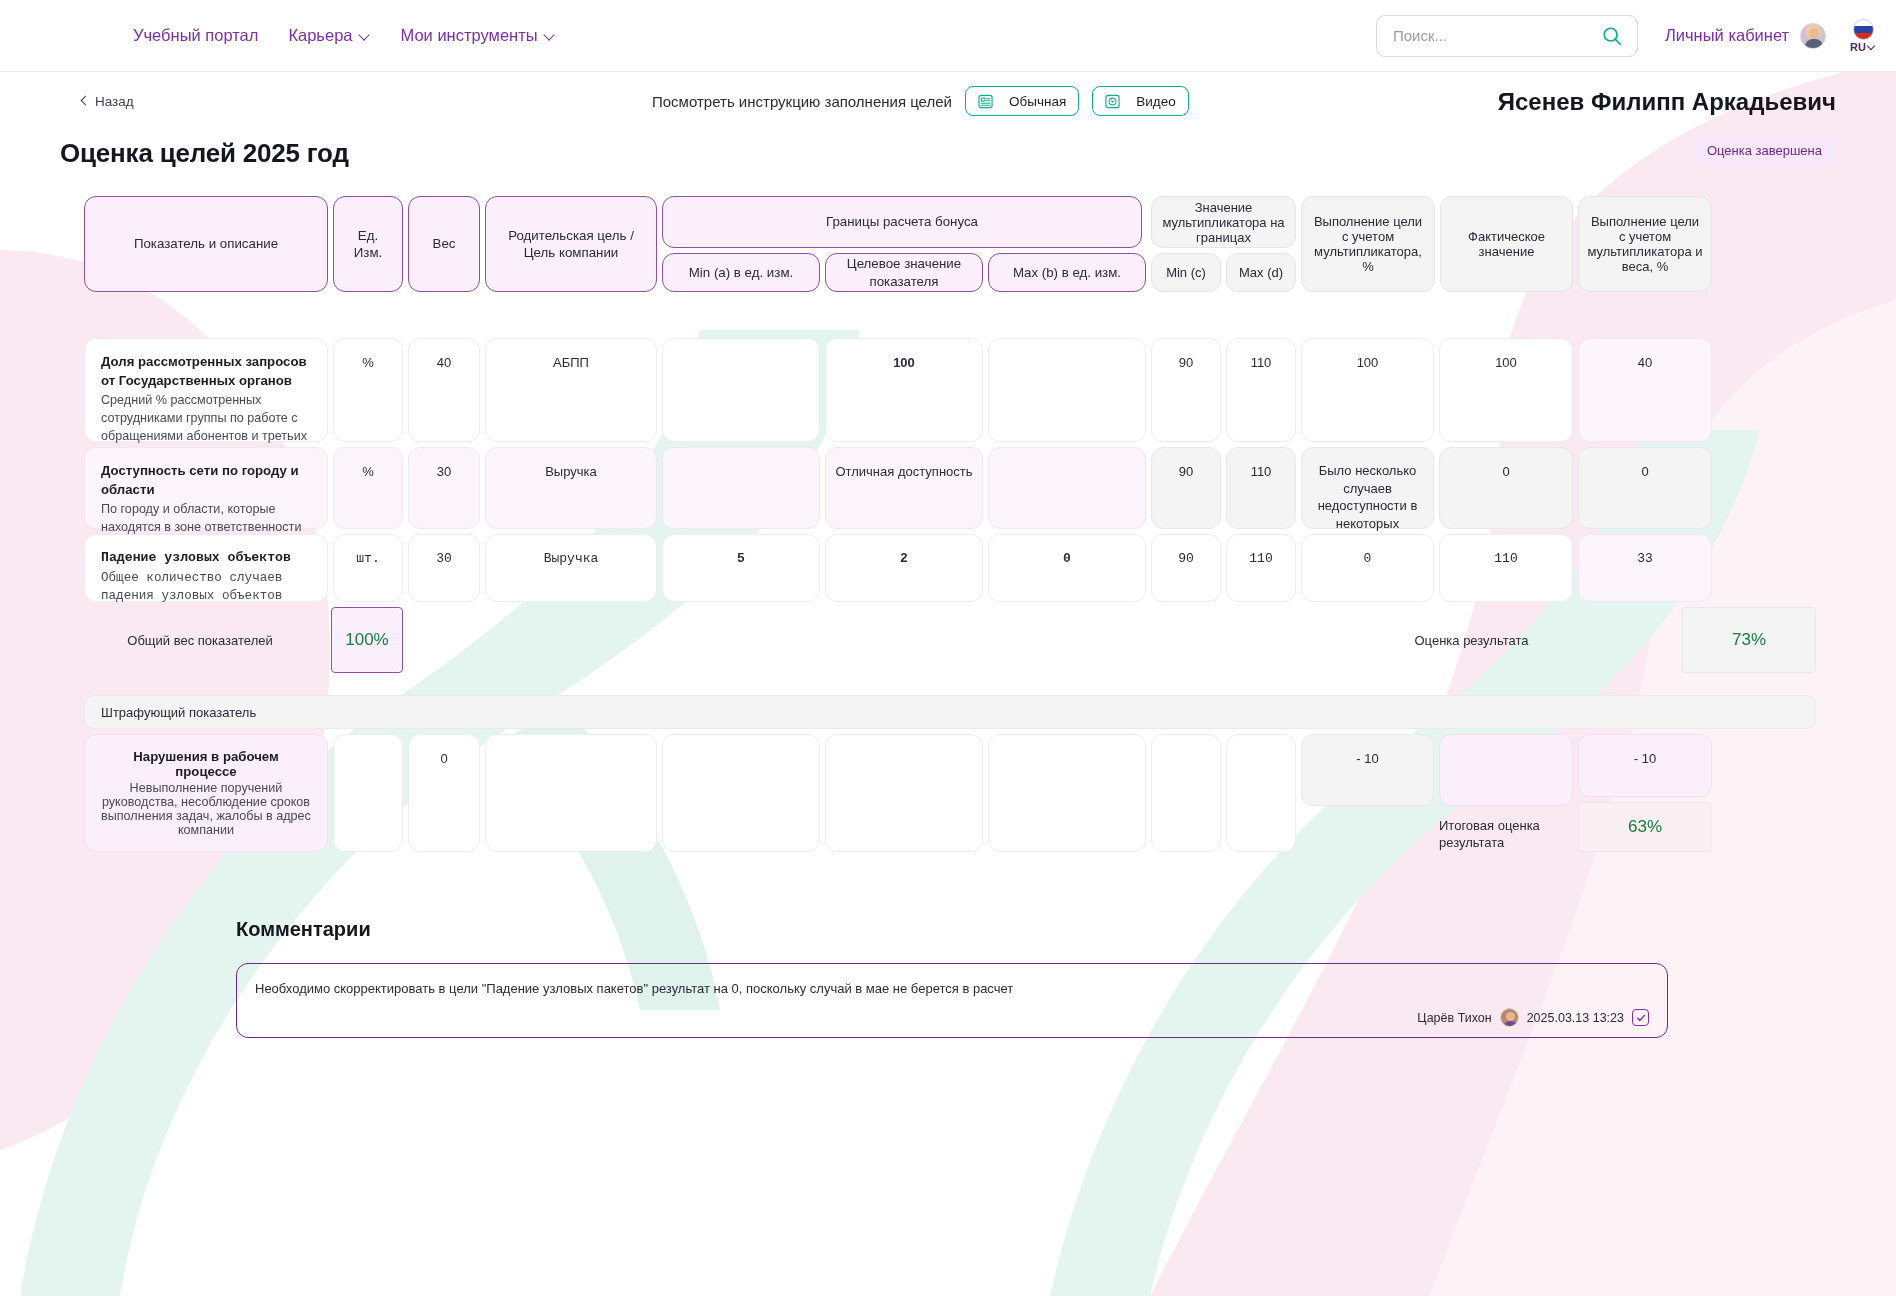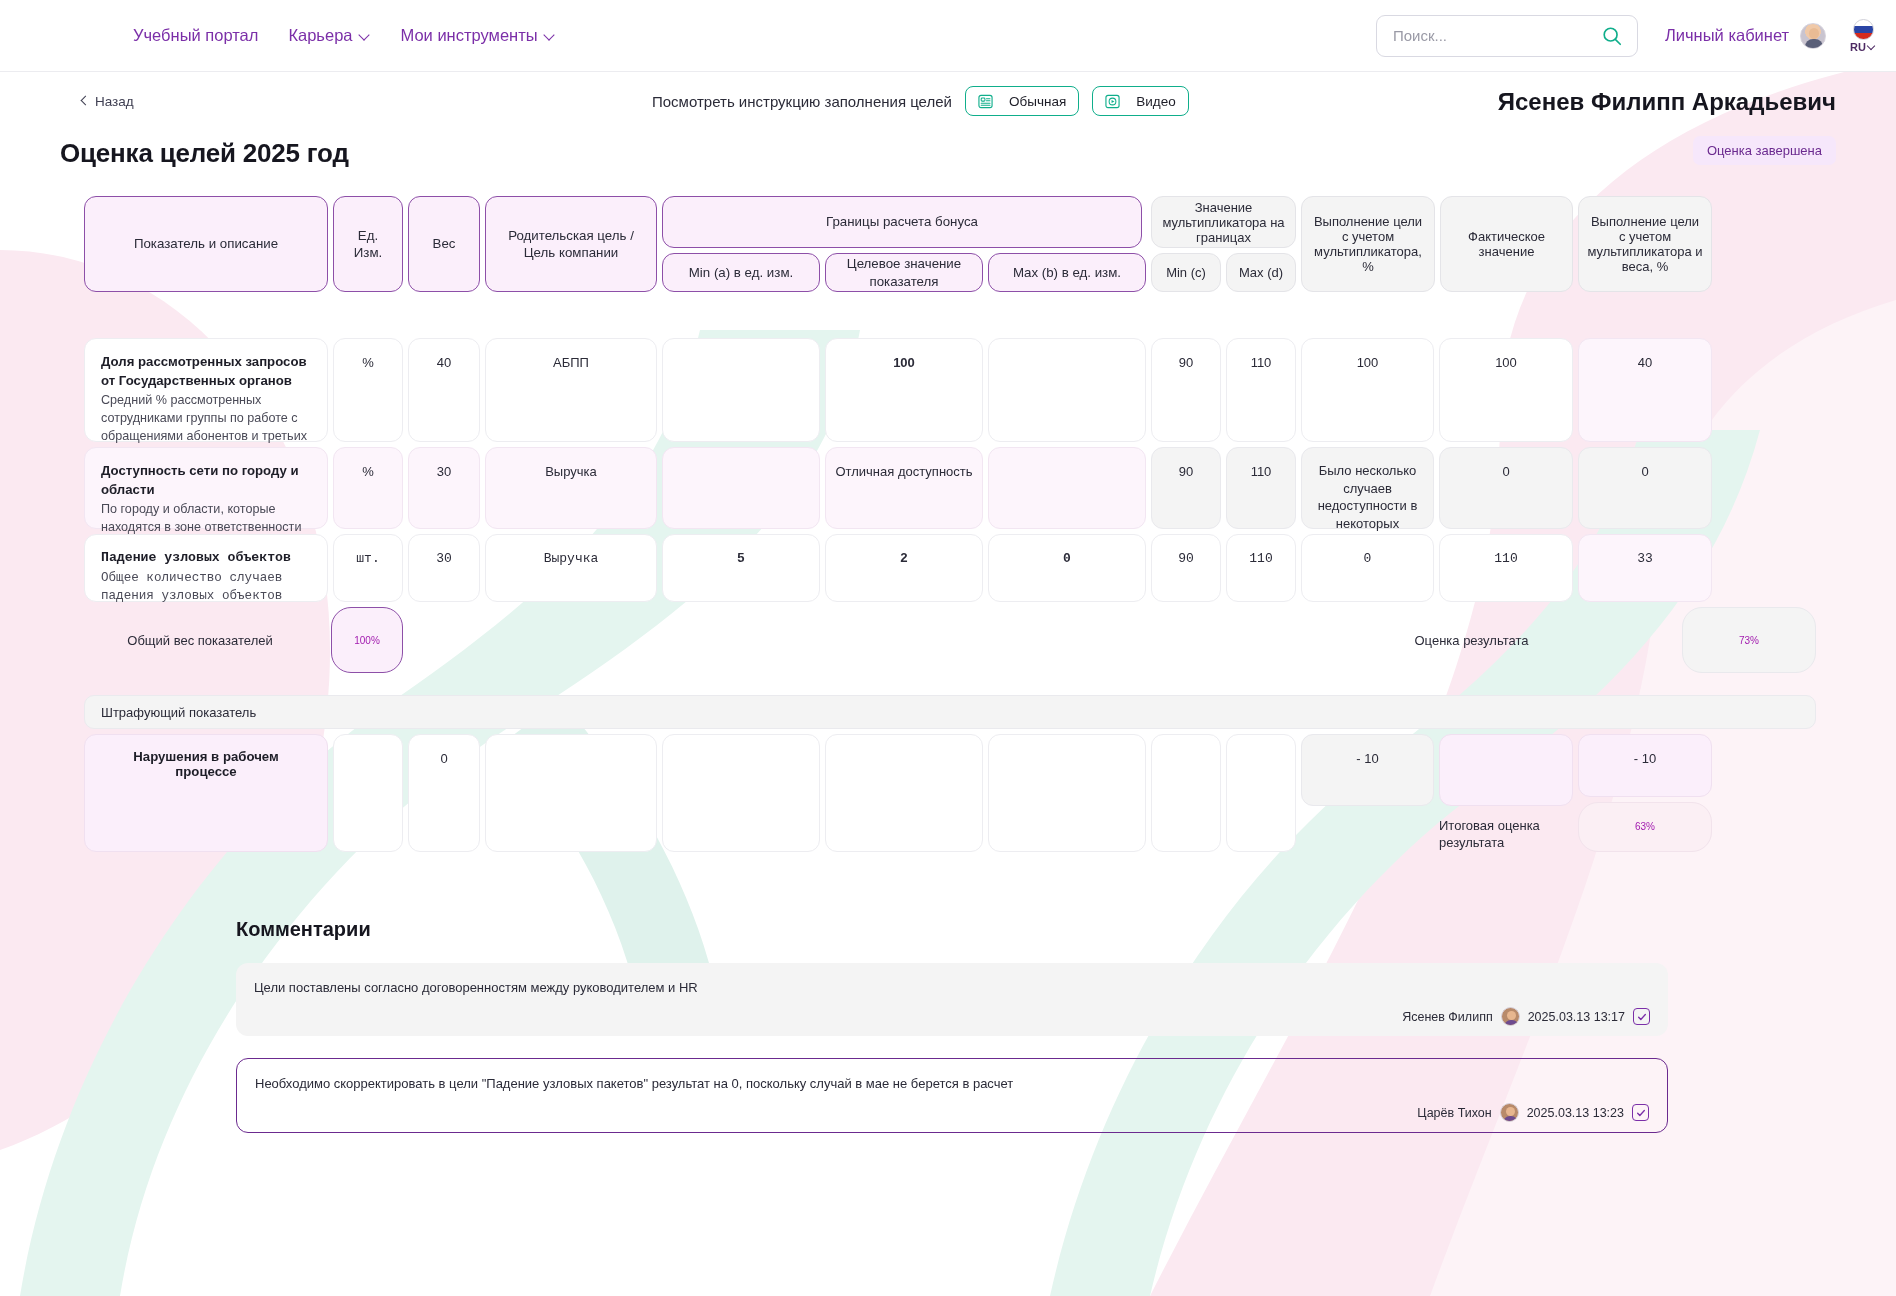--- a/index.html
+++ b/index.html
@@ -145,22 +145,22 @@
   .ind-cell {
     display:block; text-align:left; padding:14px 16px; line-height:1.42;
   }
   .ind-title { font-weight:700; font-size:13.2px; color:#1d1d27; }
   .ind-desc { font-size:12.6px; color:#4a4a57; margin-top:2px; }
 
   
   .totals { display:flex; align-items:center; margin-top:5px; }
   .tot-label { font-size:13px; color:#2b2b38; text-align:center; }
   .tot-box {
-    border-radius:20px; display:flex; align-items:center; justify-content:center;
-    font-size:10px; color:#a21caf;
+    border-radius:4px; display:flex; align-items:center; justify-content:center;
+    font-size:17px; color:#15803d;
   }
   .tot-purple { background:#fbeffb; border:1.3px solid #8d4fa8; }
   .tot-grey { background:#f4f4f4; border:1px solid #e9e9ed; }
   .tot-pink { background:#fbeff4; border:1px solid #f2e3ec; }
 
   
   .penalty-head {
     margin:22px 0 0 84px; width:1732px; height:34px; background:#f4f4f4;
     border:1px solid #eaeaee; border-radius:10px;
     display:flex; align-items:center; padding-left:16px;
@@ -375,20 +375,21 @@
     <div class="tot-box tot-grey" style="width:134px;height:66px;">73%</div>
   </div>
 </div>
 
 <div class="penalty-head">Штрафующий показатель</div>
 
 <div class="table-area" style="margin-top:5px;">
   <div class="trow" style="height:118px;">
     <div class="cell body-cell pinkfill c-ind" style="flex-direction:column;justify-content:flex-start;padding:14px 16px;">
       <div class="ind-title" style="text-align:center;width:100%;">Нарушения в рабочем процессе</div>
+      <div class="ind-desc" style="text-align:center;width:100%;">Невыполнение поручений руководства, несоблюдение сроков выполнения задач, жалобы в адрес компании</div>
     </div>
     <div class="cell body-cell c-unit" style="align-items:flex-start;padding-top:16px;"></div>
     <div class="cell body-cell c-weight" style="align-items:flex-start;padding-top:16px;">0</div>
     <div class="cell body-cell c-parent"></div>
     <div class="cell body-cell c-min"></div>
     <div class="cell body-cell c-target"></div>
     <div class="cell body-cell c-max"></div>
     <div class="cell body-cell c-minc"></div>
     <div class="cell body-cell c-maxd"></div>
 
@@ -402,33 +403,20 @@
     <div style="display:flex;flex-direction:column;gap:5px;">
       <div class="cell body-cell pinkfill c-multw" style="height:72px;align-items:flex-start;padding-top:16px;">- 10</div>
       <div class="tot-box tot-pink" style="width:134px;height:62px;">63%</div>
     </div>
   </div>
 </div>
 
 <div class="comments-wrap">
   <div class="comments-title">Комментарии</div>
 
-  <div class="comment grey">
-    <div class="comment-text">Цели поставлены согласно договоренностям между руководителем и HR</div>
-    <div class="comment-meta">
-      <span>Ясенев Филипп</span>
-      <span class="c-avatar"></span>
-      <span>2025.03.13 13:17</span>
-      <span class="check-box">
-        <svg width="10" height="10" viewBox="0 0 12 12">
-            <path d="M2 6.3 L4.6 9 L10 3" fill="none" stroke="#7b2fa8" stroke-width="1.6" stroke-linecap="round" stroke-linejoin="round"></path>
-          </svg>
-      </span>
-    </div>
-  </div>
 
   <div class="comment outline">
     <div class="comment-text">Необходимо скорректировать в цели "Падение узловых пакетов" результат на 0, поскольку случай в мае не берется в расчет</div>
     <div class="comment-meta">
       <span>Царёв Тихон</span>
       <span class="c-avatar"></span>
       <span>2025.03.13 13:23</span>
       <span class="check-box">
         <svg width="10" height="10" viewBox="0 0 12 12">
             <path d="M2 6.3 L4.6 9 L10 3" fill="none" stroke="#7b2fa8" stroke-width="1.6" stroke-linecap="round" stroke-linejoin="round"></path>

